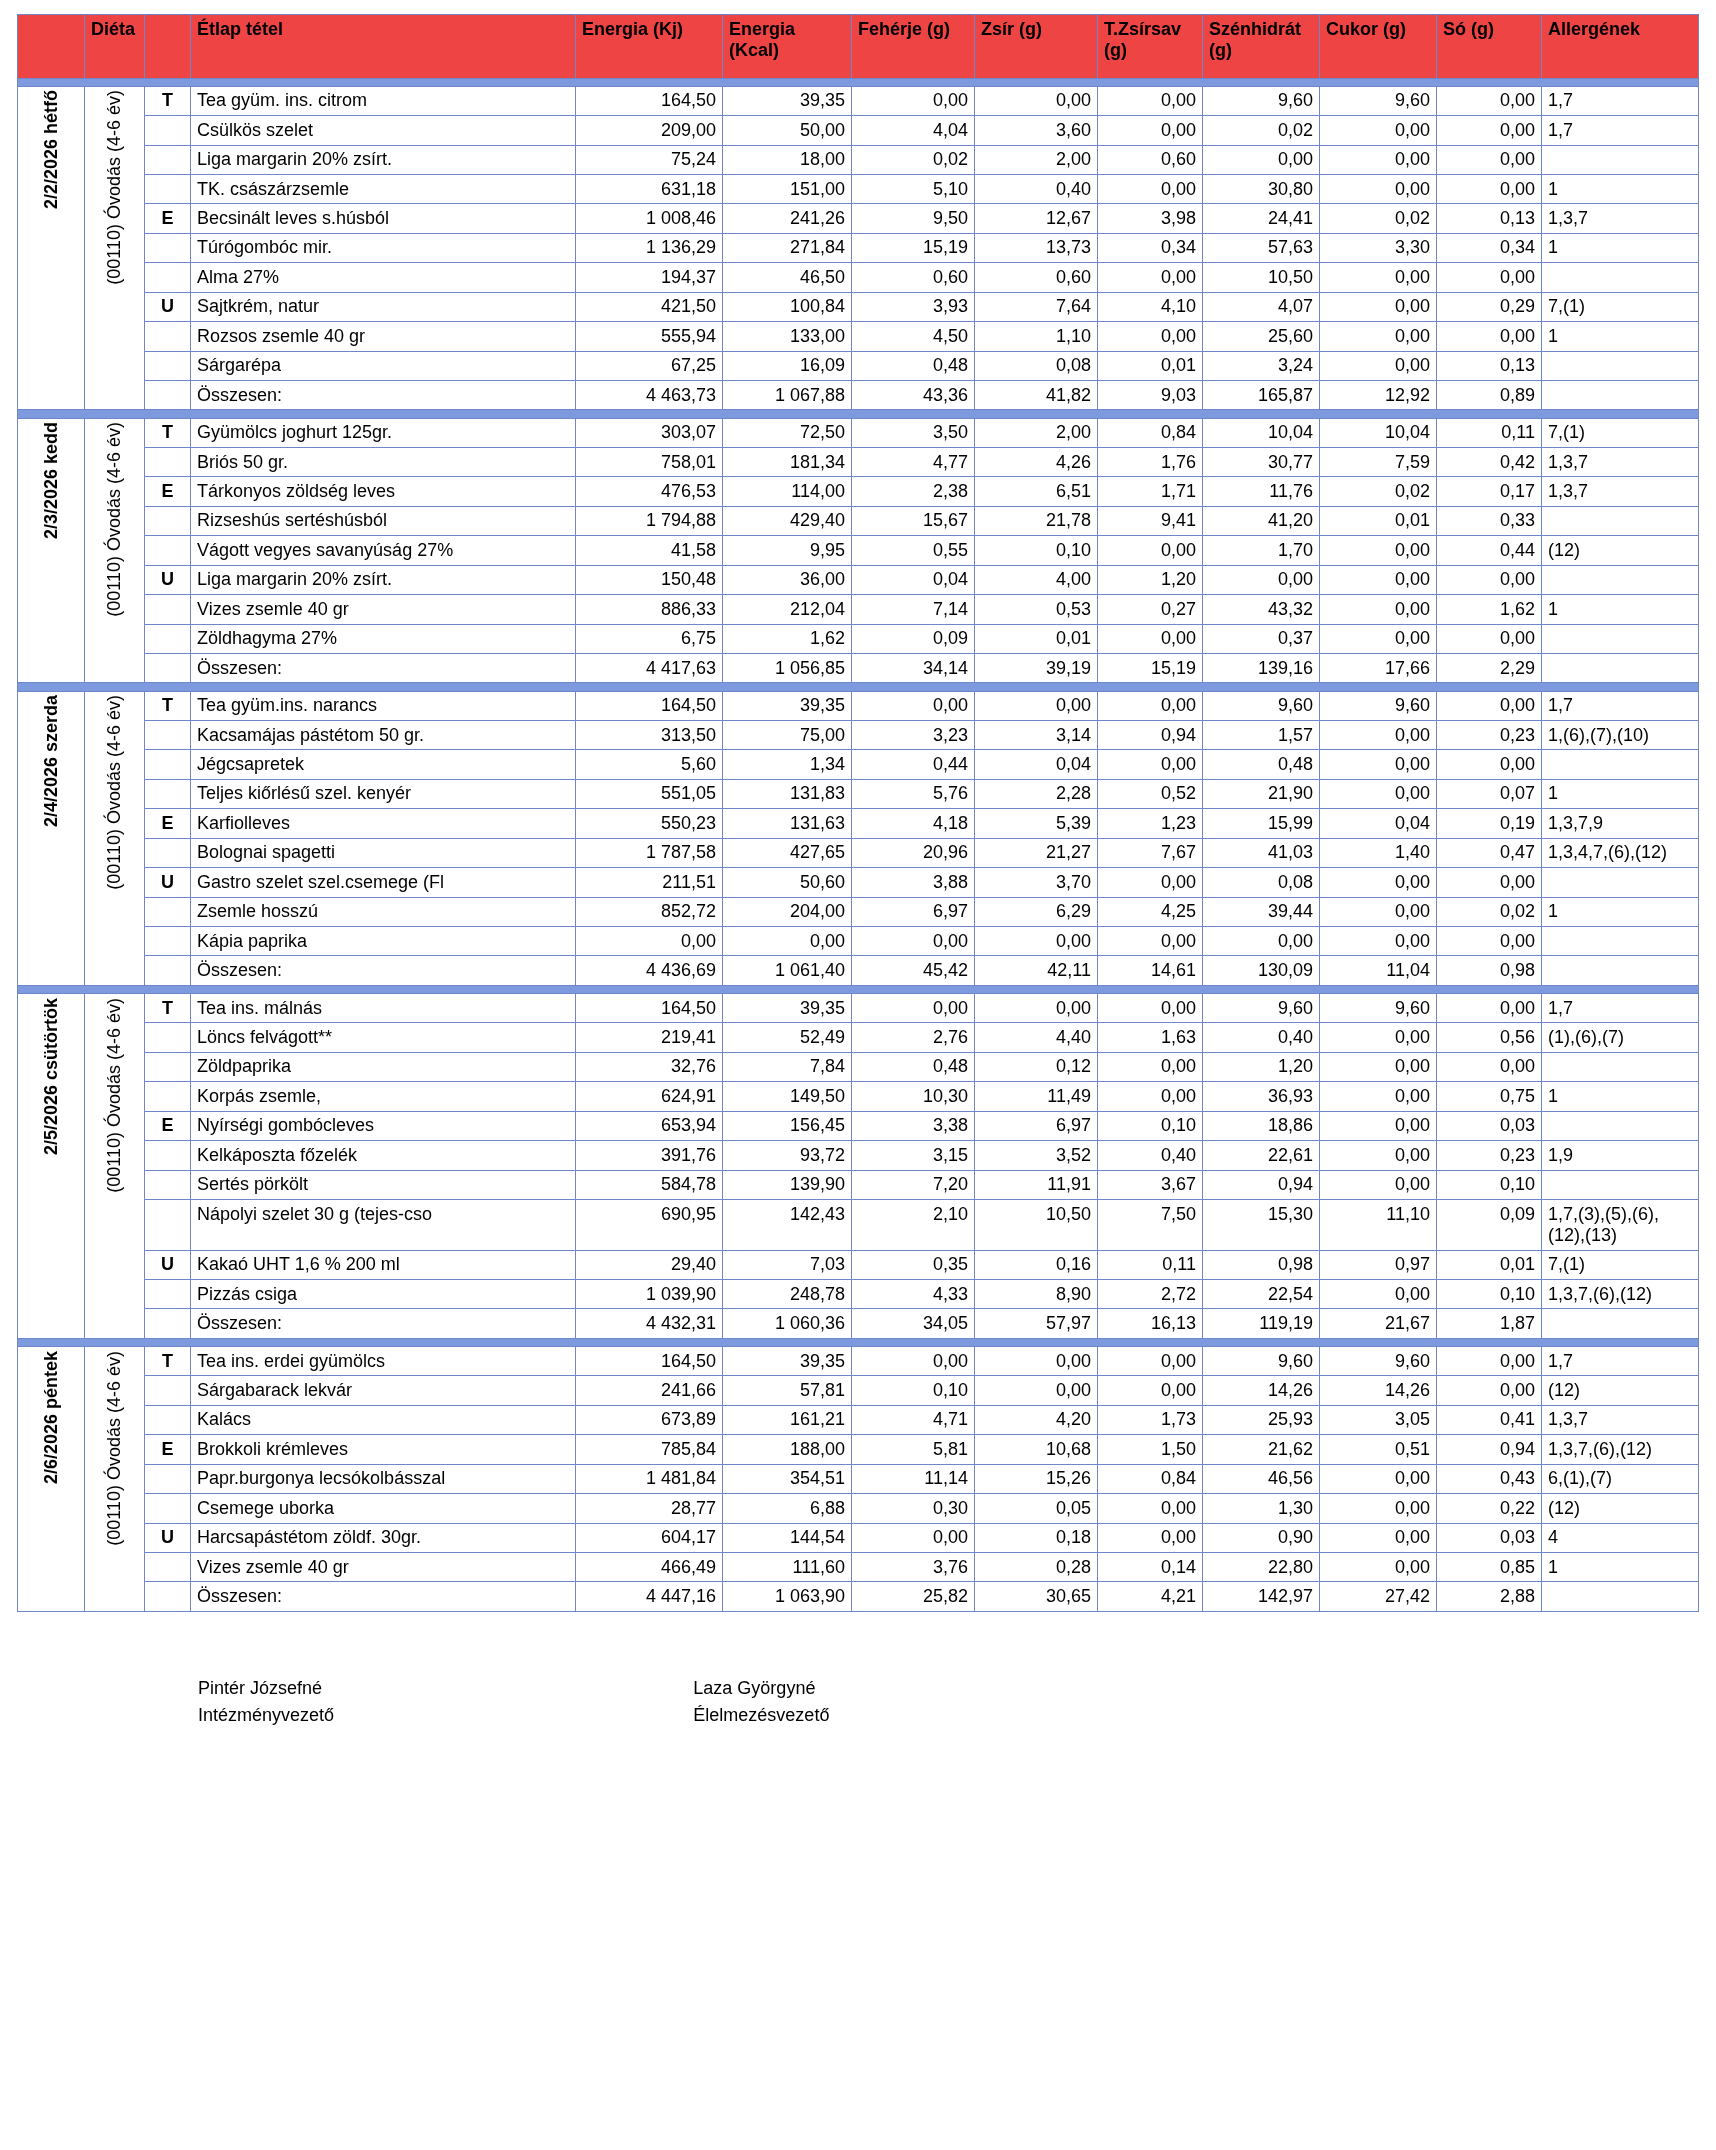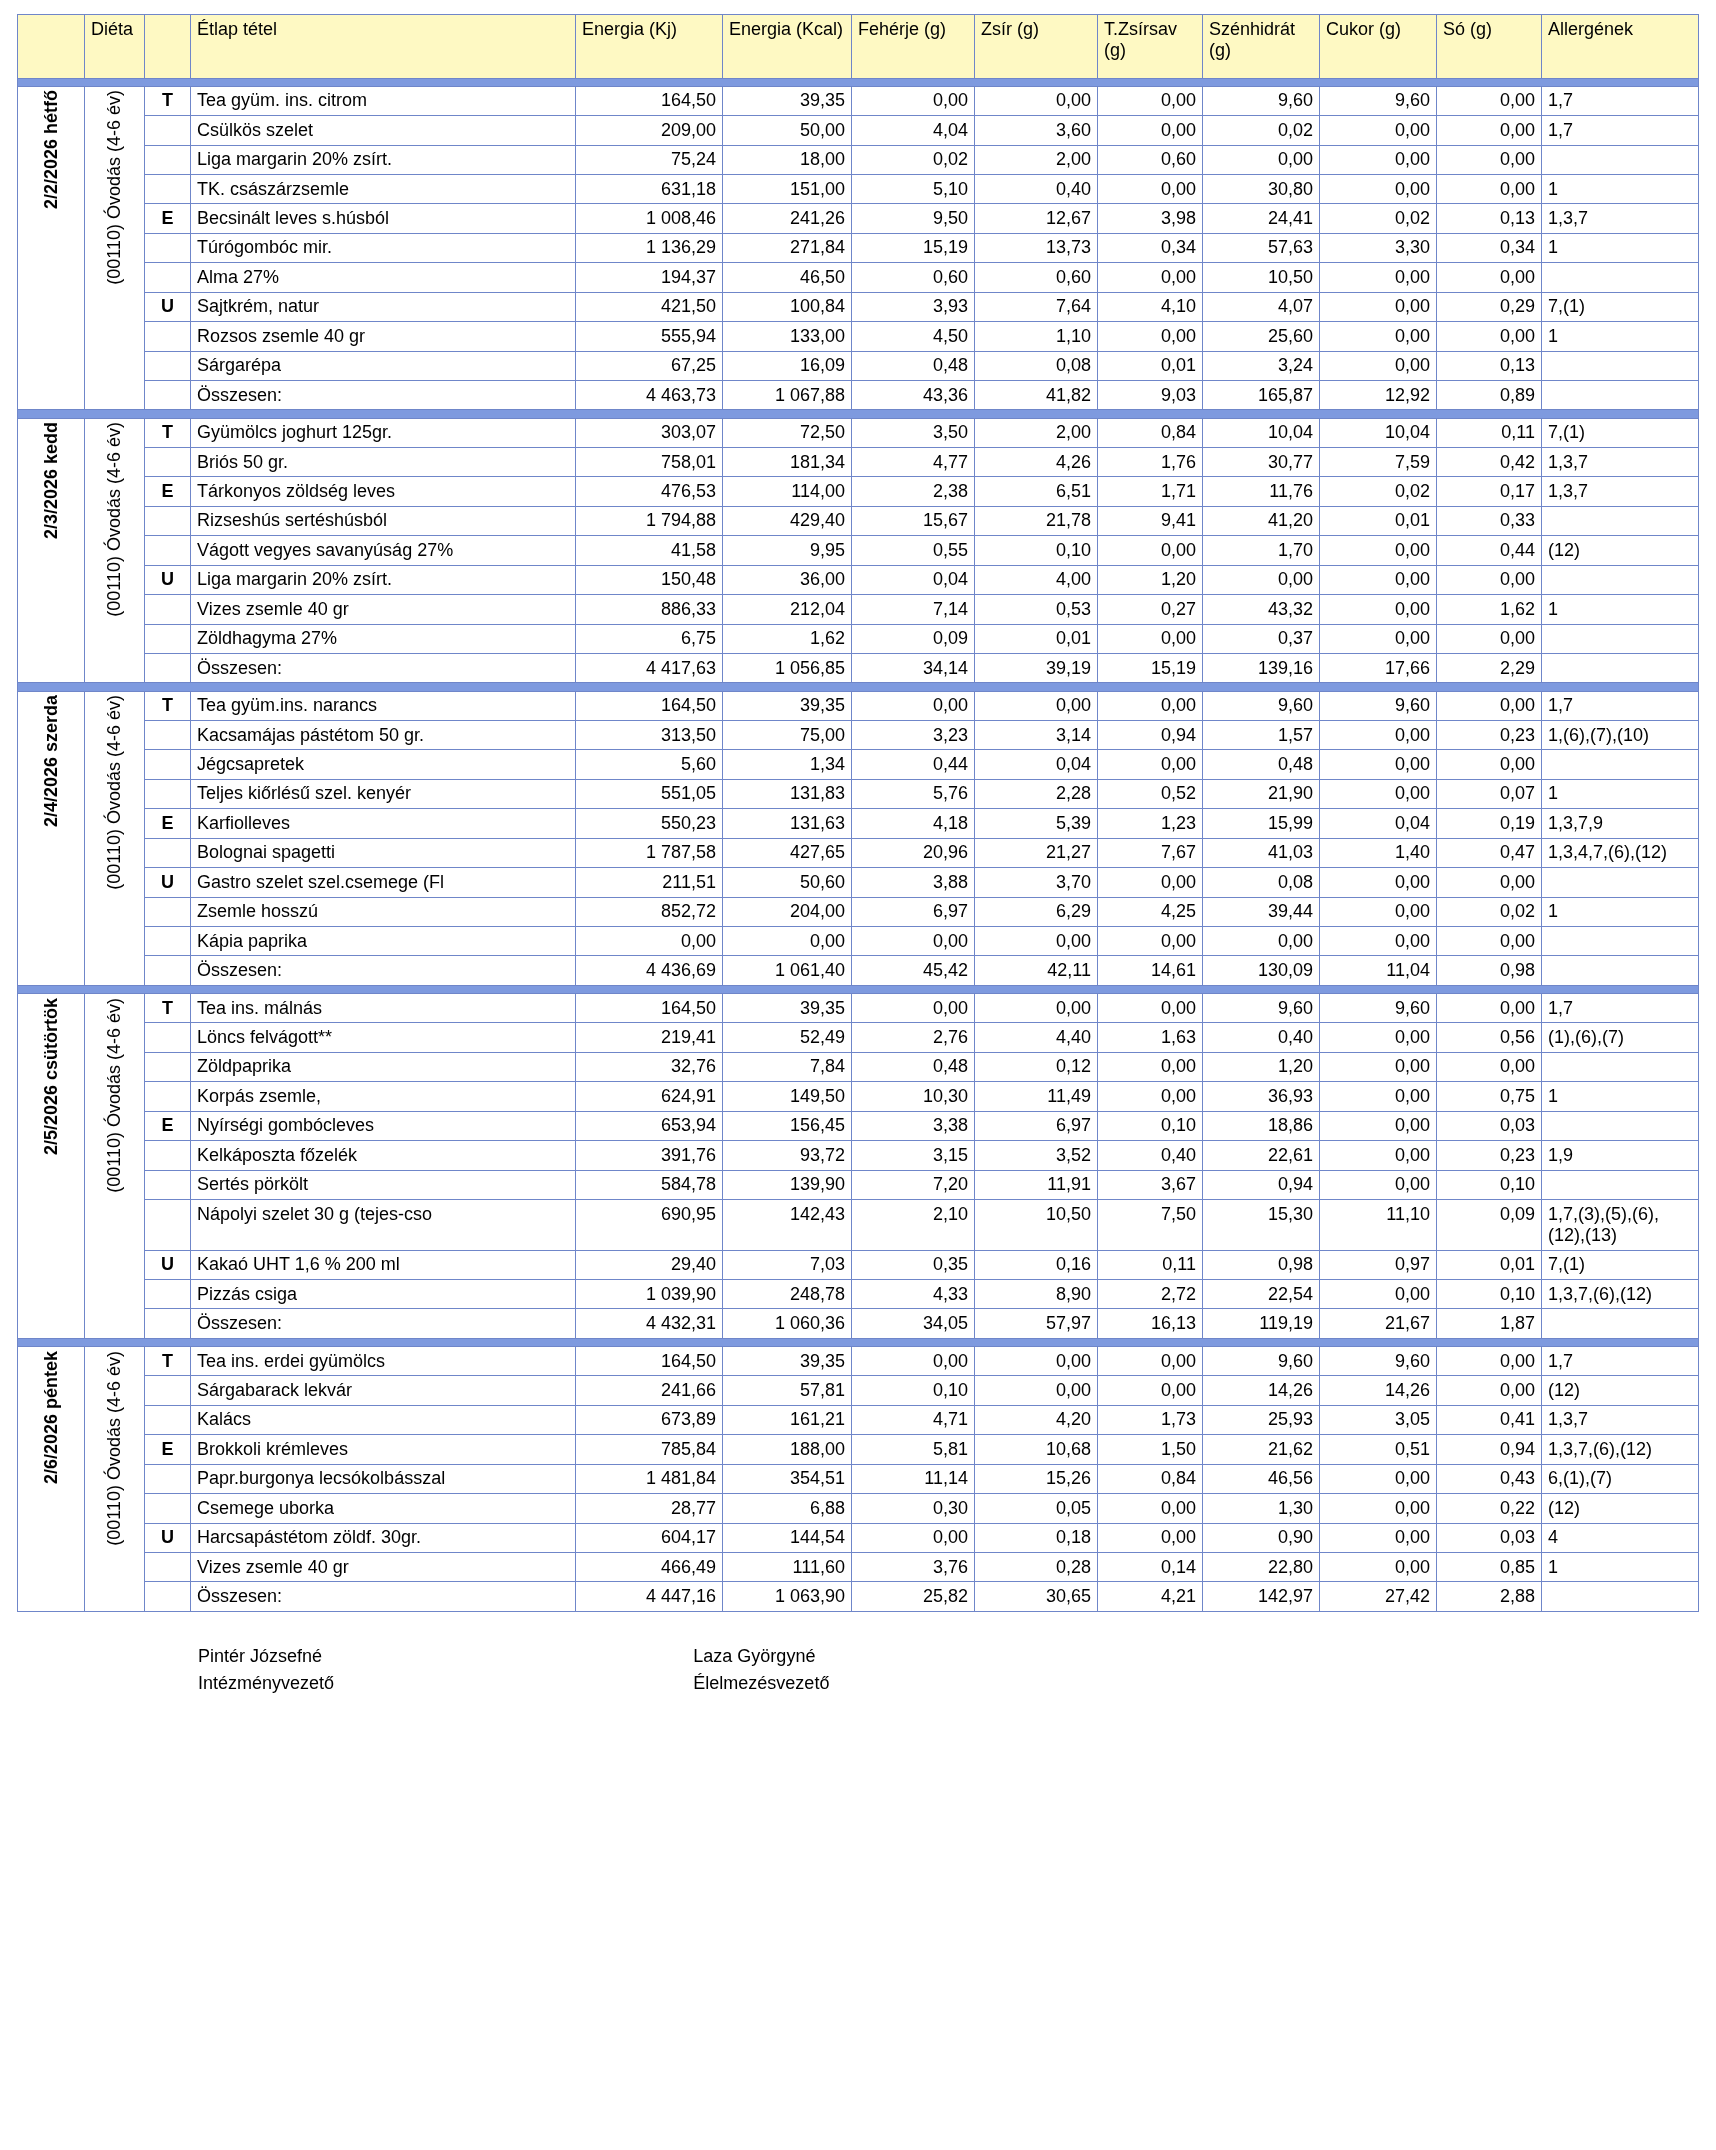--- a/index.html
+++ b/index.html
@@ -30,22 +30,22 @@
     table-layout: fixed;
     font-size: 18px;
   }
   table.menu td, table.menu th {
     border: 1.2px solid #6f86c9;
     padding: 3.6px 6px;
     vertical-align: top;
     line-height: 1.18;
   }
   thead th {
-    background: #fef9c3;
-    font-weight: normal;
+    background: #ef4444;
+    font-weight: bold;
     text-align: left;
     vertical-align: top;
     font-size: 18px;
     padding: 6px 6px 8.4px 6px;
     height: 55px;
     margin-left: 21px;
   }
   th.c-date, th.c-diet, th.c-meal, th.c-item { }
   th.num { text-align: left; }
 
@@ -116,20 +116,21 @@
   td.blank { border: 1.2px solid #6f86c9; }
 
   .signatures {
     display: flex;
     margin-top: 31px;
     padding-left: 181px;
     font-size: 18px;
   }
   .sig {
     width: 33%;
+    margin-top: 32px;
   }
   .sig div { line-height: 1.5; }
   .sig-name { }
   .sig-role { }
 </style>
 </head>
 <body>
 
 <div id="sheet">
 

